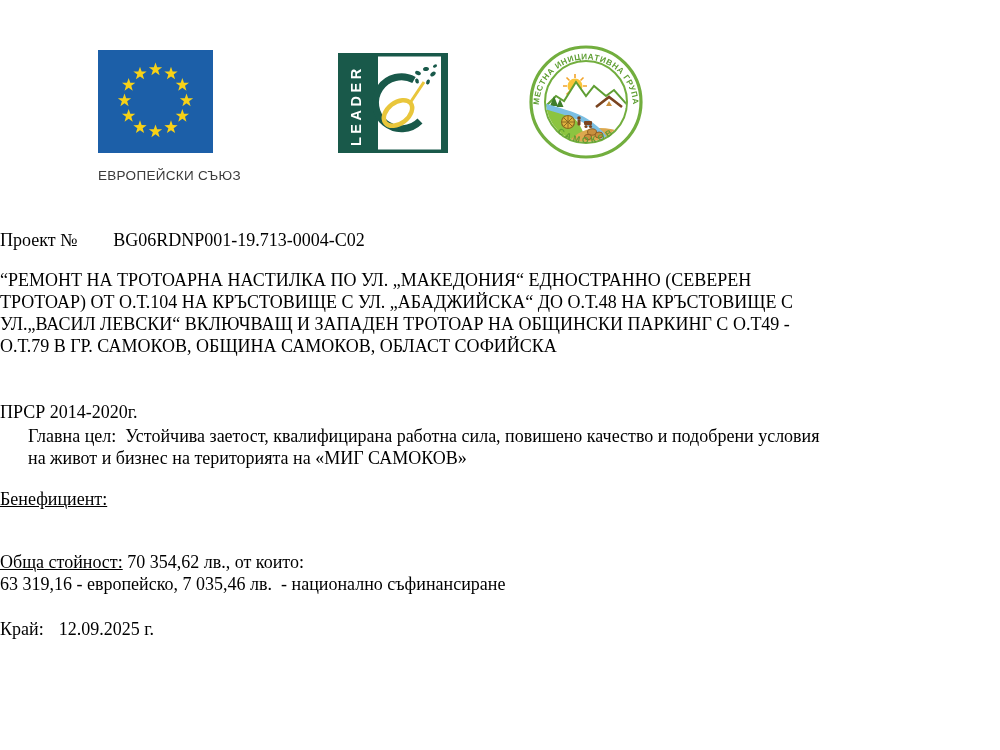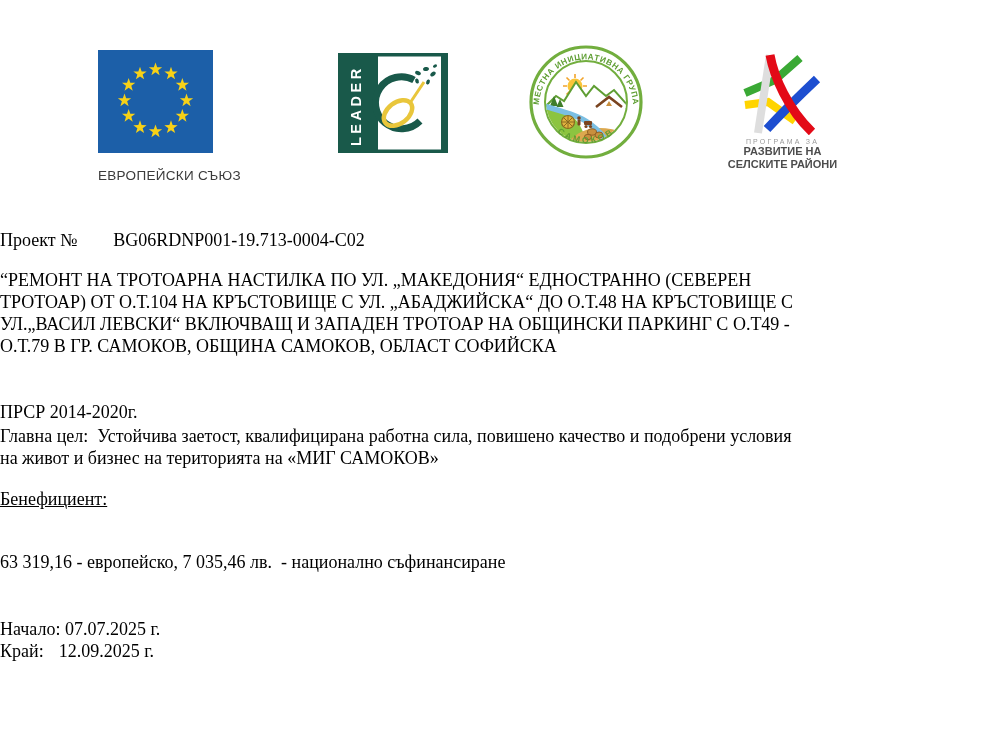--- a/index.html
+++ b/index.html
@@ -20,21 +20,21 @@
       color:#9a9a9a;margin-top:3px;white-space:nowrap;}
   .prsr-big{font-family:"Liberation Sans",sans-serif;font-size:11px;font-weight:700;
       color:#4d4d4d;line-height:13px;white-space:nowrap;}
 
   
   .tline{position:absolute;left:0;right:0;font-size:18px;line-height:22px;}
   #project{top:229px;}
   #project .num{margin-left:36px;}
   #title{top:269px;}
   #program{top:401px;}
-  #goal{top:425px;}
+  #goal{top:425px;padding-left:28px;}
   #beneficiary{top:488px;}
   #budget{top:551px;}
   #dates{top:618px;}
   .u{text-decoration:underline;}
   .pw{white-space:pre-wrap;}
   .end-val{margin-left:15px;}
 </style>
 </head>
 <body>
 
@@ -148,32 +148,20 @@
       </g>
       <text font-family="Liberation Sans, sans-serif" font-size="8.2" font-weight="bold" letter-spacing="0.6" fill="#5f9e33">
         <textPath href="#migTopArc" startOffset="50%" text-anchor="middle">МЕСТНА ИНИЦИАТИВНА ГРУПА</textPath>
       </text>
       <text font-family="Liberation Sans, sans-serif" font-size="8.6" font-weight="bold" letter-spacing="2.6" fill="#5f9e33">
         <textPath href="#migBotArc" startOffset="50%" text-anchor="middle">САМОКОВ</textPath>
       </text>
     </svg>
   </figure>
 
-  <figure class="logo logo-prsr">
-    <svg width="85" height="82" viewBox="0 0 85 82" fill="none">
-      <path d="M 5,40 L 35,27 L 60,5" stroke-width="8" stroke="#3aa935"></path>
-      <path d="M 5,52 L 28,49 L 55,68" stroke-width="8" stroke="#ffd400"></path>
-      <path d="M 30,2 L 18,80" stroke-width="8" stroke="#dedede"></path>
-      <path d="M 27,76 C 40,62 58,44 77,26" stroke-width="9" stroke="#1d4ed0"></path>
-      <path d="M 30,2 C 34,24 48,56 72,79" stroke-width="9" stroke="#e30a17"></path>
-    </svg>
-    <div class="prsr-small">ПРОГРАМА ЗА</div>
-    <div class="prsr-big">РАЗВИТИЕ НА</div>
-    <div class="prsr-big">СЕЛСКИТЕ РАЙОНИ</div>
-  </figure>
 
   <div id="project" class="tline">
     <span>Проект №</span><span class="num">BG06RDNP001-19.713-0004-C02</span>
   </div>
 
   <div id="title" class="tline">
     <div>“РЕМОНТ НА ТРОТОАРНА НАСТИЛКА ПО УЛ. „МАКЕДОНИЯ“ ЕДНОСТРАННО (СЕВЕРЕН</div>
     <div>ТРОТОАР) ОТ О.Т.104 НА КРЪСТОВИЩЕ С УЛ. „АБАДЖИЙСКА“ ДО О.Т.48 НА КРЪСТОВИЩЕ С</div>
     <div>УЛ.„ВАСИЛ ЛЕВСКИ“ ВКЛЮЧВАЩ И ЗАПАДЕН ТРОТОАР НА ОБЩИНСКИ ПАРКИНГ С О.Т49 -</div>
     <div>О.Т.79 В ГР. САМОКОВ, ОБЩИНА САМОКОВ, ОБЛАСТ СОФИЙСКА</div>
@@ -184,26 +172,26 @@
   <div id="goal" class="tline">
     <div class="pw">Главна цел:  Устойчива заетост, квалифицирана работна сила, повишено качество и подобрени условия</div>
     <div>на живот и бизнес на територията на «МИГ САМОКОВ»</div>
   </div>
 
   <div id="beneficiary" class="tline">
     <div><span class="u">Бенефициент:</span></div>
   </div>
 
   <div id="budget" class="tline">
+    <div>
+      <span class="u">Обща стойност:</span>
+      <span>70 354,62 лв., от които:</span>
+    </div>
     <div class="pw">63 319,16 - европейско, 7 035,46 лв.  - национално съфинансиране</div>
   </div>
 
   <div id="dates" class="tline">
-    <div>
-      <span>Начало:</span>
-      <span>07.07.2025 г.</span>
-    </div>
     <div>
       <span>Край:</span><span class="end-val">12.09.2025 г.</span>
     </div>
   </div>
 
 </div>
 
 </body></html>

